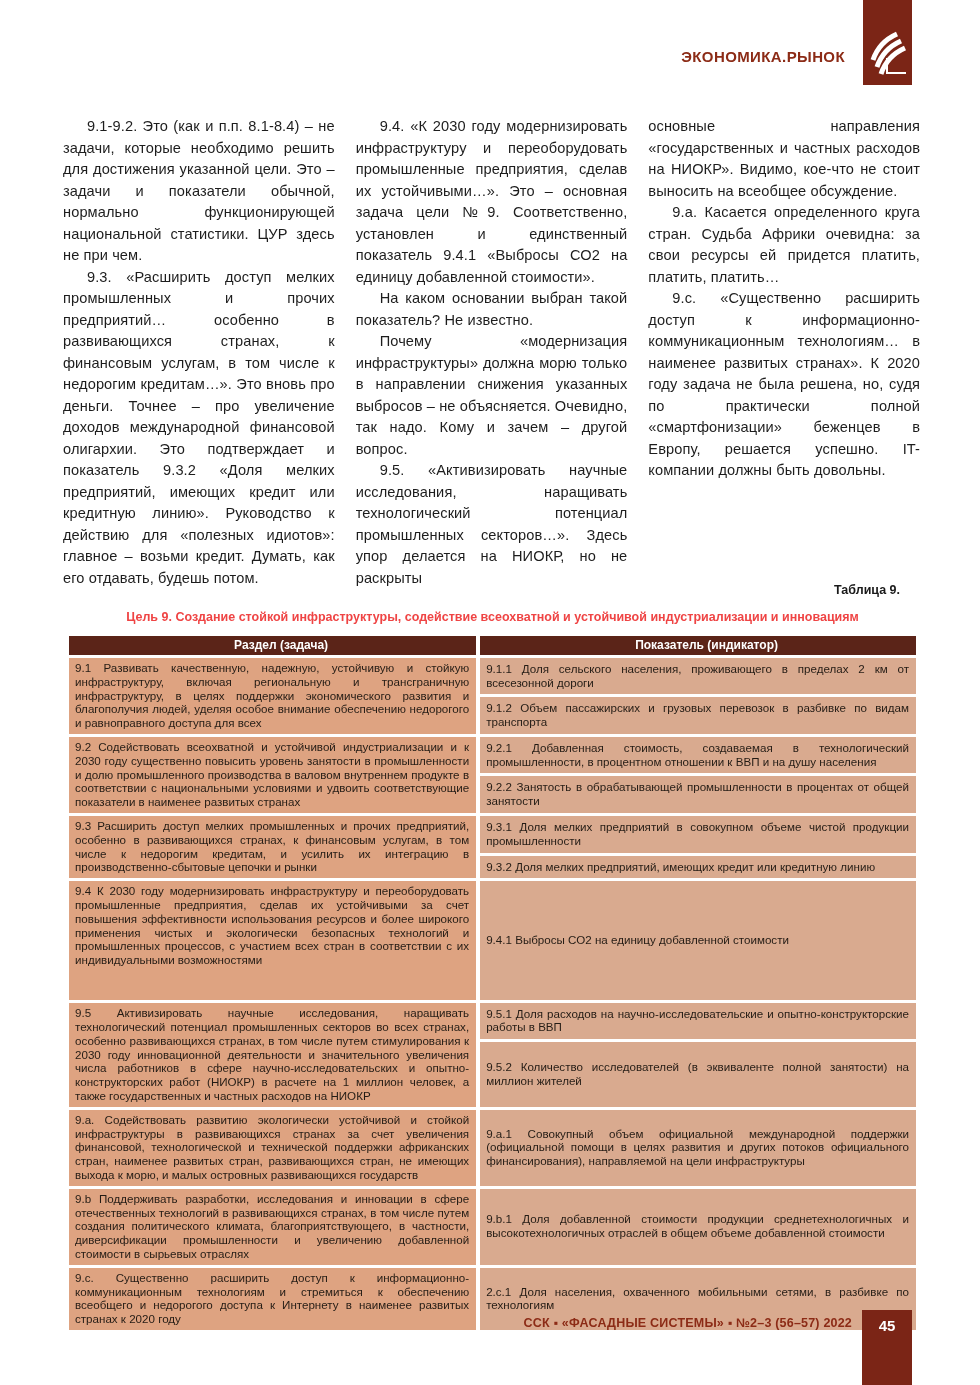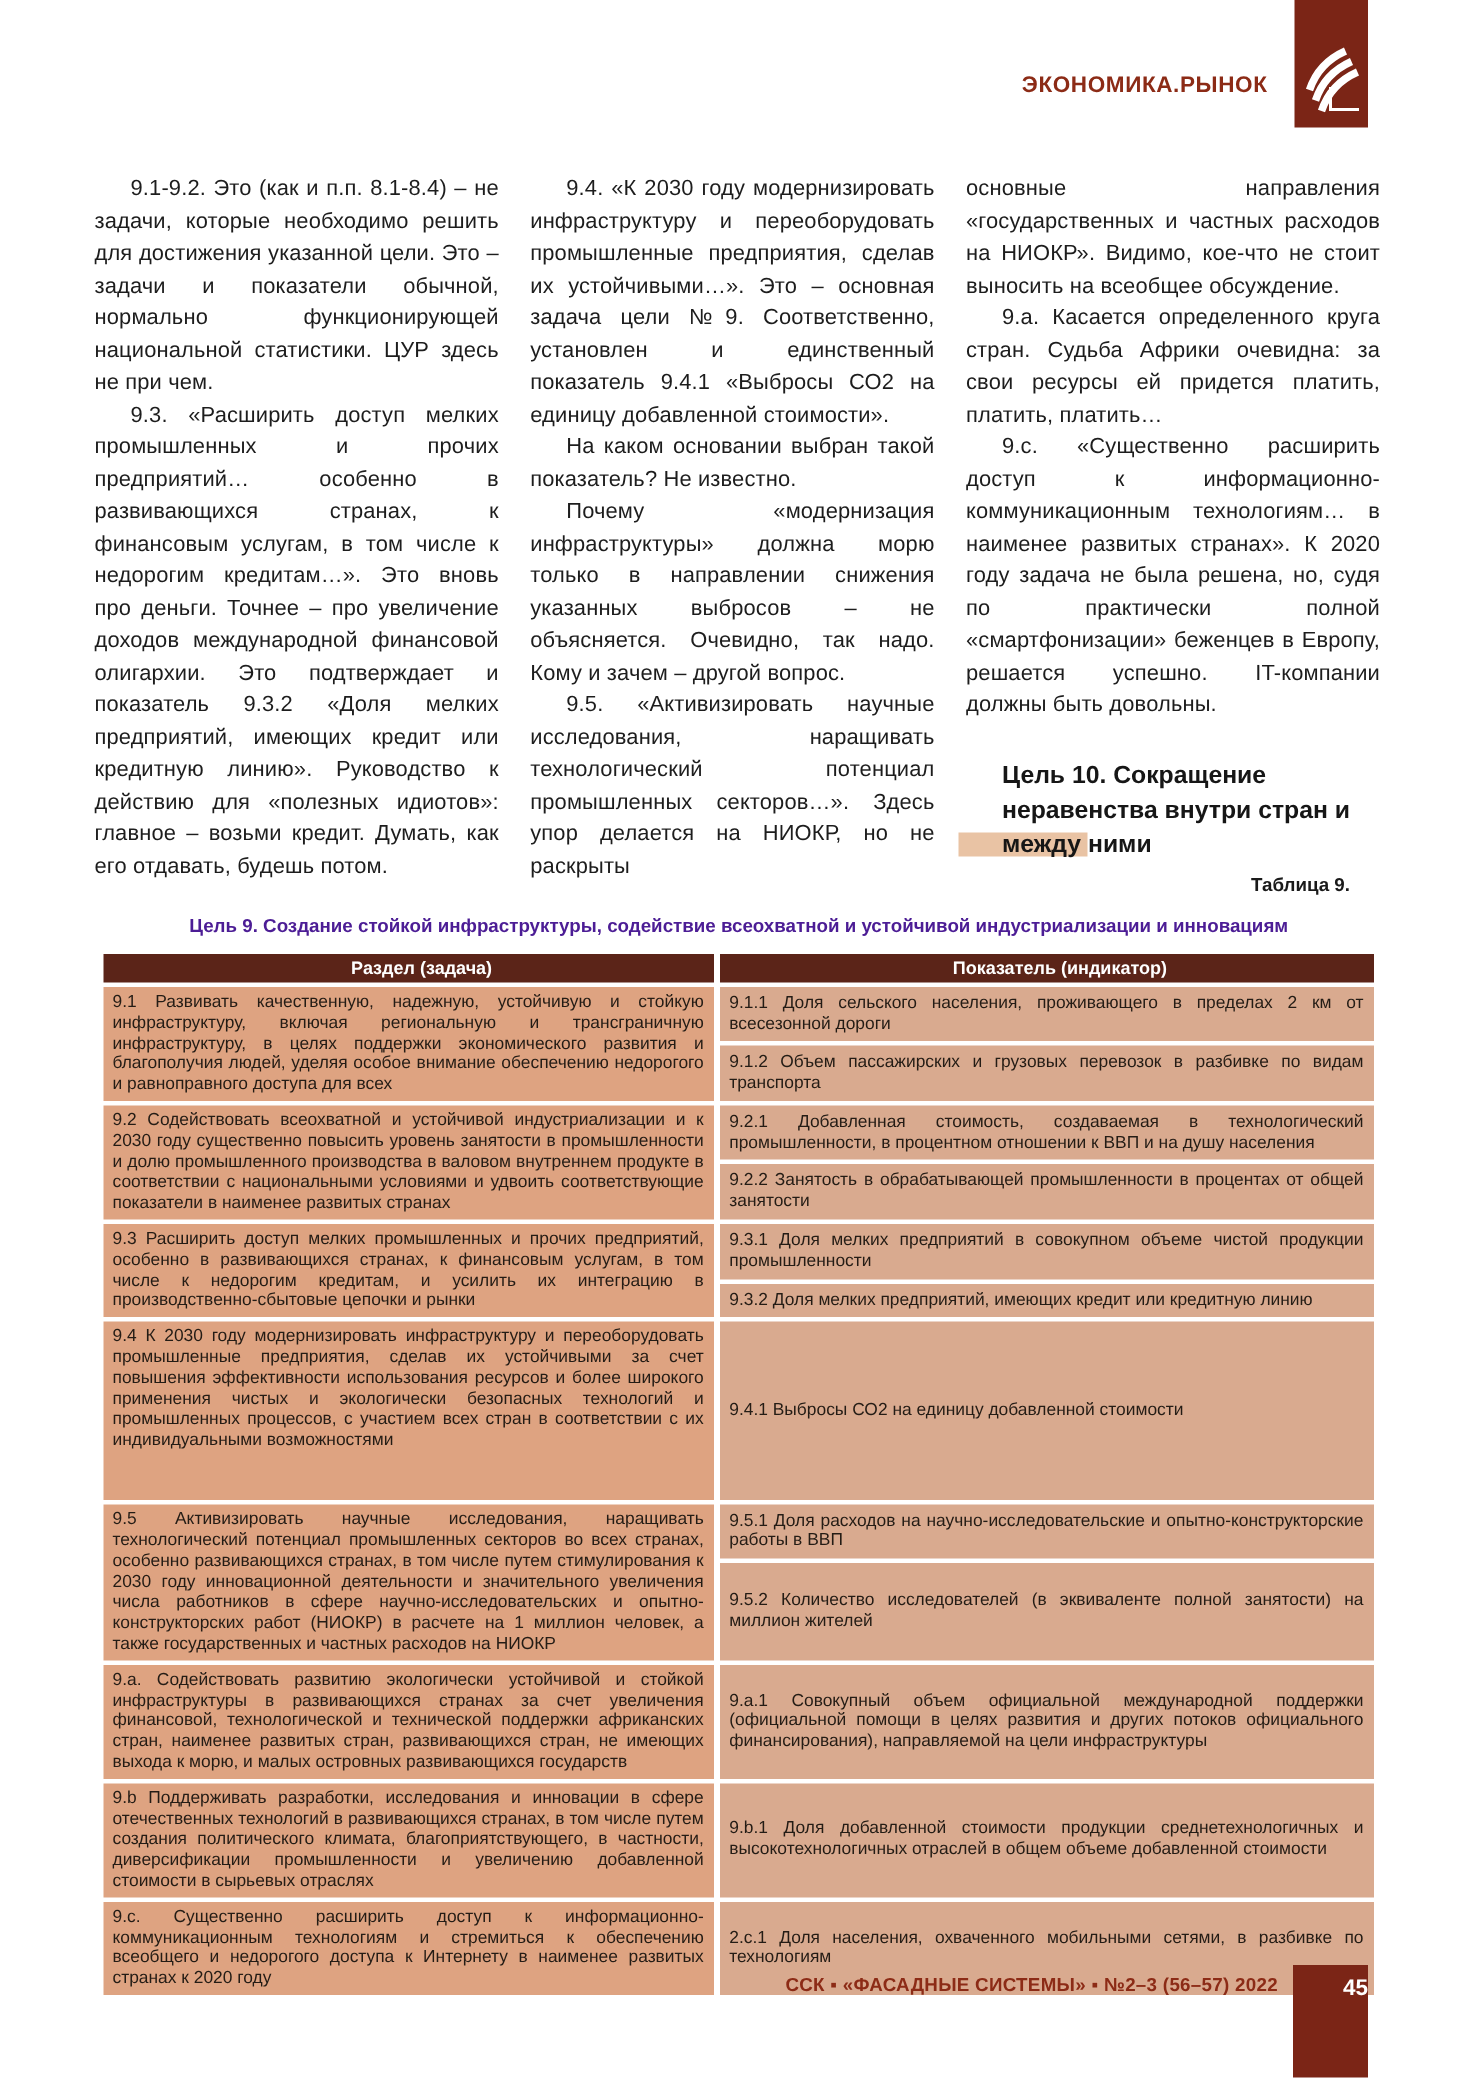--- a/index.html
+++ b/index.html
@@ -51,21 +51,21 @@
     font-size: 16.5px; line-height: 23px; font-weight: bold; color: #161616;
   }
 
   
   .table-label {
     position: absolute; top: 583px; right: 80px;
     font-size: 12.5px; font-weight: bold; color: #1a1a1a;
   }
   .table-title {
     position: absolute; top: 610px; left: 65px; width: 855px;
-    text-align: center; font-size: 12.5px; font-weight: bold; color: #4c1d95;
+    text-align: center; font-size: 12.5px; font-weight: bold; color: #ef4444;
   }
   .goal9-table {
     position: absolute; top: 633px; left: 65px; width: 855px;
     border-collapse: separate; border-spacing: 4px 3px;
     table-layout: fixed;
   }
   .goal9-table th {
     background: #5b2418; color: #ffffff;
     font-size: 12px; font-weight: bold; text-align: center;
     padding: 2px 4px 3px 21px; height: 14px;
@@ -83,21 +83,21 @@
 
   
   .footer-line {
     position: absolute; top: 1316px; right: 128px;
     font-size: 12.5px; font-weight: bold; letter-spacing: 0.2px;
     color: #8c2b16;
   }
   .pagenum-block {
     position: absolute; left: 862px; top: 1310px; width: 50px; height: 75px;
     background: #7b2516; color: #ffffff;
-    text-align: right; font-size: 15px; font-weight: bold;
+    text-align: center; font-size: 15px; font-weight: bold;
     padding-top: 7px; box-sizing: border-box;
   }
 </style>
 </head>
 <body>
 
 <div class="logo-block">
   <svg viewBox="0 0 49 85">
     <path d="M10,60 Q16,42 34,34" stroke="#ffffff" stroke-width="5" fill="none"></path>
     <path d="M14,67 Q20,49 38,41" stroke="#ffffff" stroke-width="5" fill="none"></path>
@@ -116,26 +116,20 @@
   <div class="col">
     <p>9.4. «К 2030 году модернизировать инфраструктуру и переоборудовать промышленные предприятия, сделав их устойчивыми…». Это – основная задача цели №9. Соответственно, установлен и единственный показатель 9.4.1 «Выбросы СО2 на единицу добавленной стоимости».</p>
     <p>На каком основании выбран такой показатель? Не известно.</p>
     <p>Почему «модернизация инфраструктуры» должна морю только в направлении снижения указанных выбросов – не объясняется. Очевидно, так надо. Кому и зачем – другой вопрос.</p>
     <p>9.5. «Активизировать научные исследования, наращивать технологический потенциал промышленных секторов…». Здесь упор делается на НИОКР, но не раскрыты</p>
   </div>
   <div class="col">
     <p class="cont">основные направления «государственных и частных расходов на НИОКР». Видимо, кое-что не стоит выносить на всеобщее обсуждение.</p>
     <p>9.а. Касается определенного круга стран. Судьба Африки очевидна: за свои ресурсы ей придется платить, платить, платить…</p>
     <p>9.с. «Существенно расширить доступ к информационно-коммуникационным технологиям… в наименее развитых странах». К 2020 году задача не была решена, но, судя по практически полной «смартфонизации» беженцев в Европу, решается успешно. IT-компании должны быть довольны.</p>
-    <div class="goal10">
-      <div class="hl-bar"></div>
-      <div class="line">Цель 10. Сокращение</div>
-      <div class="line">неравенства внутри стран и</div>
-      <div class="line">между ними</div>
-    </div>
   </div>
 </div>
 
 <div class="table-label">Таблица 9.</div>
 <div class="table-title">Цель 9. Создание стойкой инфраструктуры, содействие всеохватной и устойчивой индустриализации и инновациям</div>
 
 <table class="goal9-table">
   <thead>
     <tr>
       <th class="th-task">Раздел (задача)</th>

